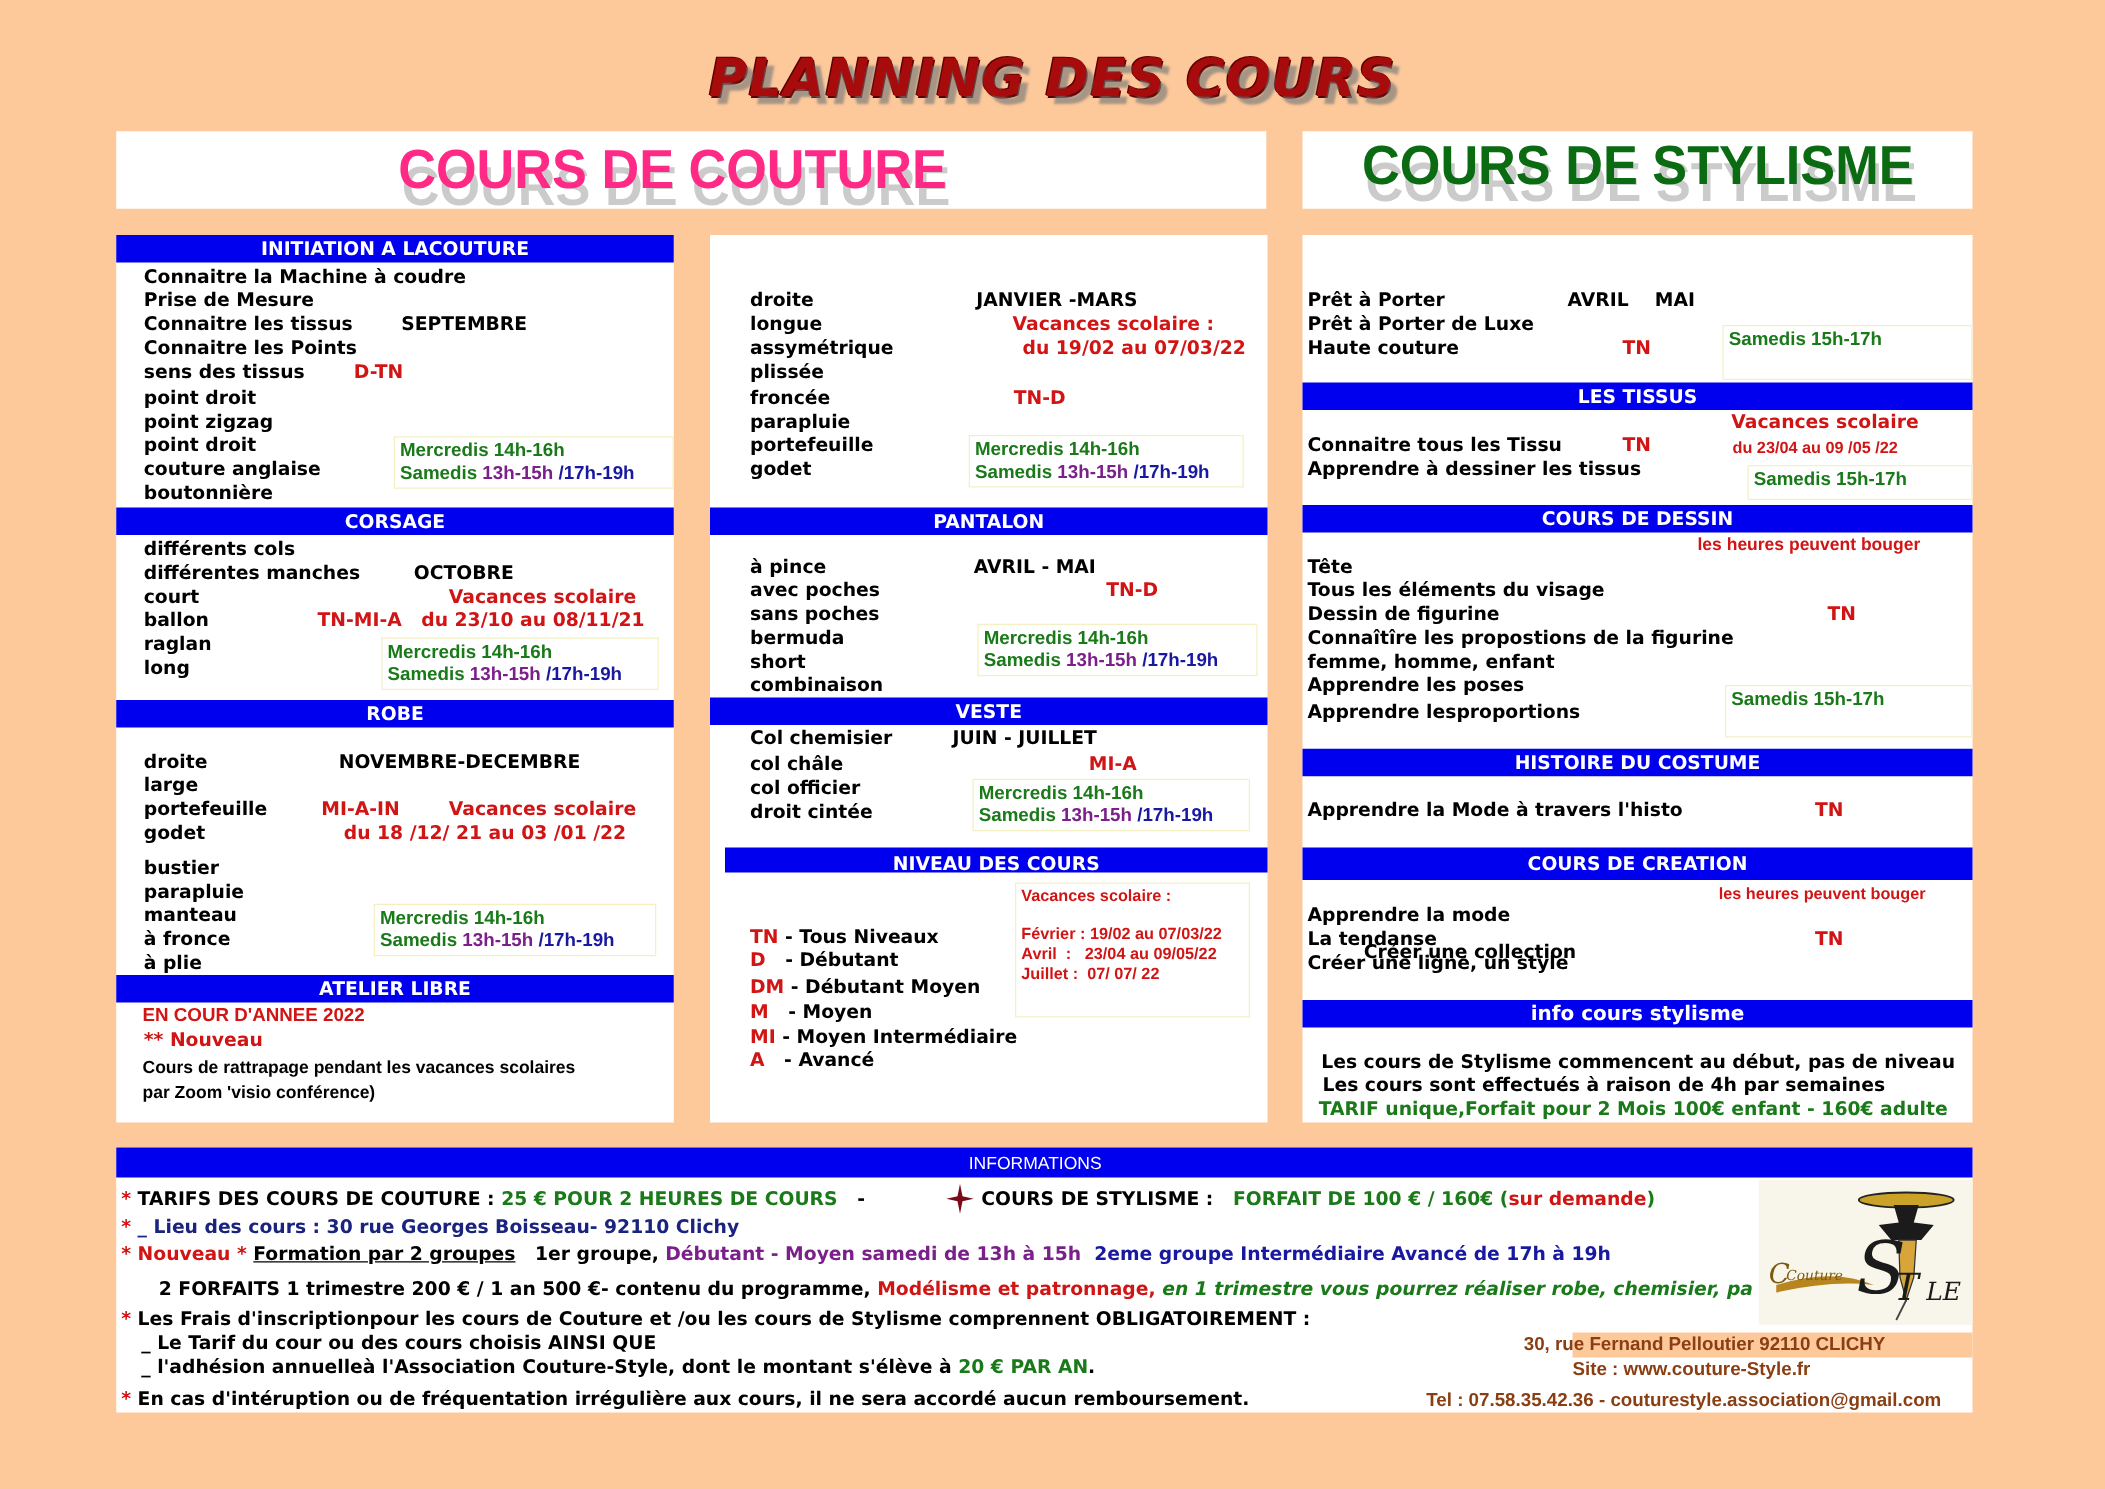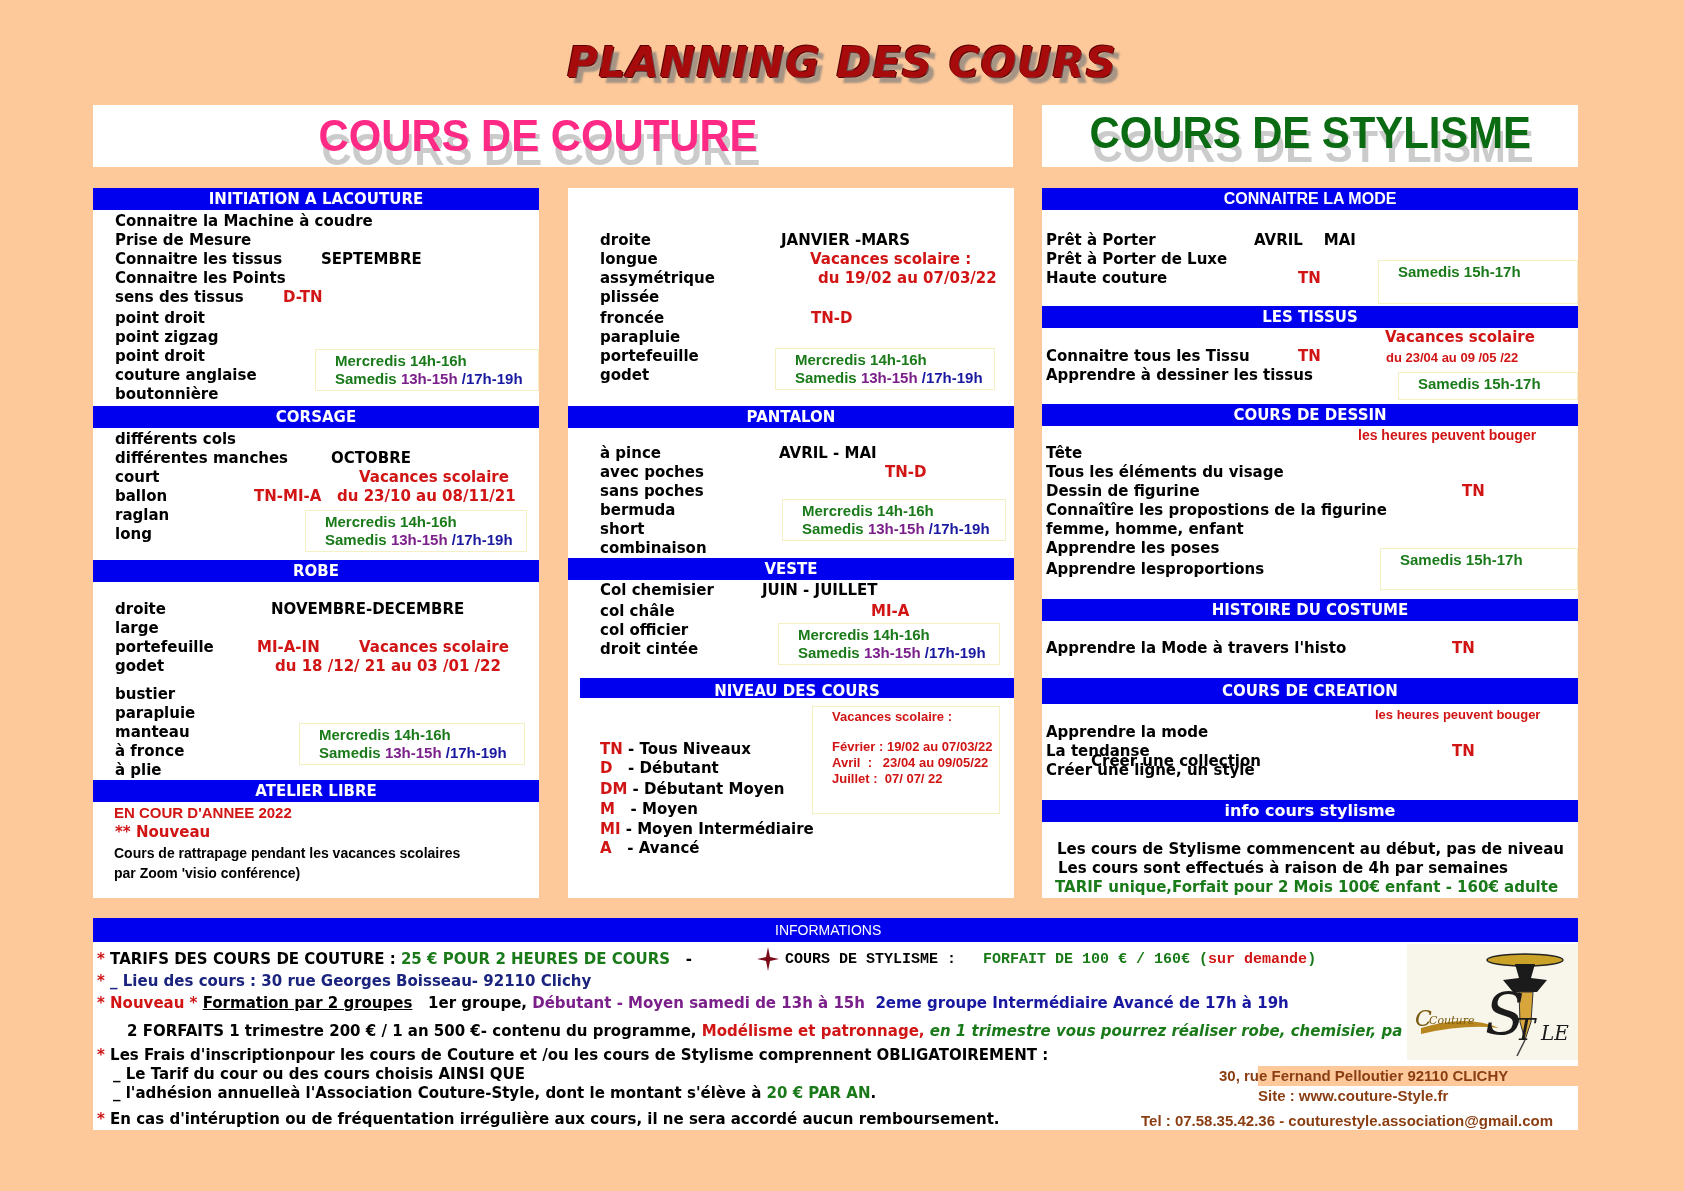--- a/index.html
+++ b/index.html
@@ -47,21 +47,21 @@
   .red { color: #d11414; }
   .green { color: #1a7a1a; }
   .purple { color: #7b1f8a; }
   .navy { color: #1818a0; }
   .brown { color: #8a3e12; }
 
   .sched {
     position: absolute; background: #fff;
     border: 1px solid #f4f0c4;
     font-family: "Liberation Sans", sans-serif; font-weight: bold; font-size: 15px; line-height: 18px;
-    padding: 2px 19px; white-space: nowrap;
+    padding: 2px 4px; white-space: nowrap;
   }
   .note-sm { font-family: "Liberation Sans", sans-serif; font-weight: bold; font-size: 13px; }
 
   .info-line {
     position: absolute; white-space: nowrap;
     font-family: "DejaVu Sans", sans-serif; font-weight: bold; font-size: 15px; line-height: 19px;
   }
   .info-line u { text-decoration: underline; }
   .lib { font-family: "Liberation Sans", sans-serif; font-weight: bold; }
   .logo-box {
@@ -198,21 +198,20 @@
     <div class="red note-sm">Vacances scolaire :</div>
     <div style="height:14px;"></div>
     <div class="red note-sm" style="white-space:pre">Février : 19/02 au 07/03/22</div>
     <div class="red note-sm" style="white-space:pre">Avril  :   23/04 au 09/05/22</div>
     <div class="red note-sm" style="white-space:pre">Juillet :  07/ 07/ 22</div>
   </div>
 </div>
 
 <div class="panel" style="left:1042px; top:188px; width:536px; height:710px;">
 
-  <div class="sec-head sans" style="top:0;">CONNAITRE LA MODE</div>
   <div class="item" style="left:4px; top:43px;">Prêt à Porter</div>
   <div class="item" style="left:212px; top:43px; white-space:pre;">AVRIL    MAI</div>
   <div class="item" style="left:4px; top:62px;">Prêt à Porter de Luxe</div>
   <div class="item" style="left:4px; top:81px;">Haute couture</div>
   <div class="item red" style="left:256px; top:81px;">TN</div>
   <div class="sched" style="left:336px; top:72px; width:200px; height:44px;">
     <div class="green">Samedis 15h-17h</div>
   </div>
 
   <div class="sec-head" style="top:118px;">LES TISSUS</div>
@@ -261,21 +260,21 @@
   <div class="sec-head lib" style="top:0; height:24px; line-height:24px; font-size:14px; font-weight:normal; text-align:left; padding-left:682px;">INFORMATIONS</div>
 
   <div class="info-line" style="left:4px; top:32px;">
     <span class="red">*</span><span> TARIFS DES COURS DE COUTURE : </span><span class="green">25 € POUR 2 HEURES DE COURS</span><span style="white-space:pre">   -</span>
   </div>
   <div class="abs" style="left:664px; top:29px; width:22px; height:24px;">
     <svg width="22" height="24" viewBox="0 0 22 24">
         <path d="M11 0 L13 10 L22 12 L13 14 L11 24 L9 14 L0 12 L9 10 Z" fill="#7a0a18"></path>
       </svg>
   </div>
-  <div class="info-line" style="left:692px; top:32px;font-family:Liberation Mono, monospace;">
+  <div class="info-line" style="left:692px; top:32px;">
     <span>COURS DE STYLISME :</span>&nbsp;&nbsp;&nbsp;<span class="green">FORFAIT DE 100 € / 160€ (</span><span class="red">sur demande</span><span class="green">)</span>
   </div>
 
   <div class="info-line" style="left:4px; top:54px;">
     <span class="red">*</span><span style="color:#1a237e"> _ Lieu des cours : 30 rue Georges Boisseau- 92110 Clichy</span>
   </div>
 
   <div class="info-line" style="left:4px; top:76px;">
     <span class="red">* Nouveau * </span><u>Formation par 2 groupes</u><span style="white-space:pre">   1er groupe, </span><span class="purple">Débutant - Moyen samedi de 13h à 15h</span><span class="navy" style="white-space:pre">  2eme groupe Intermédiaire Avancé de 17h à 19h</span>
   </div>

